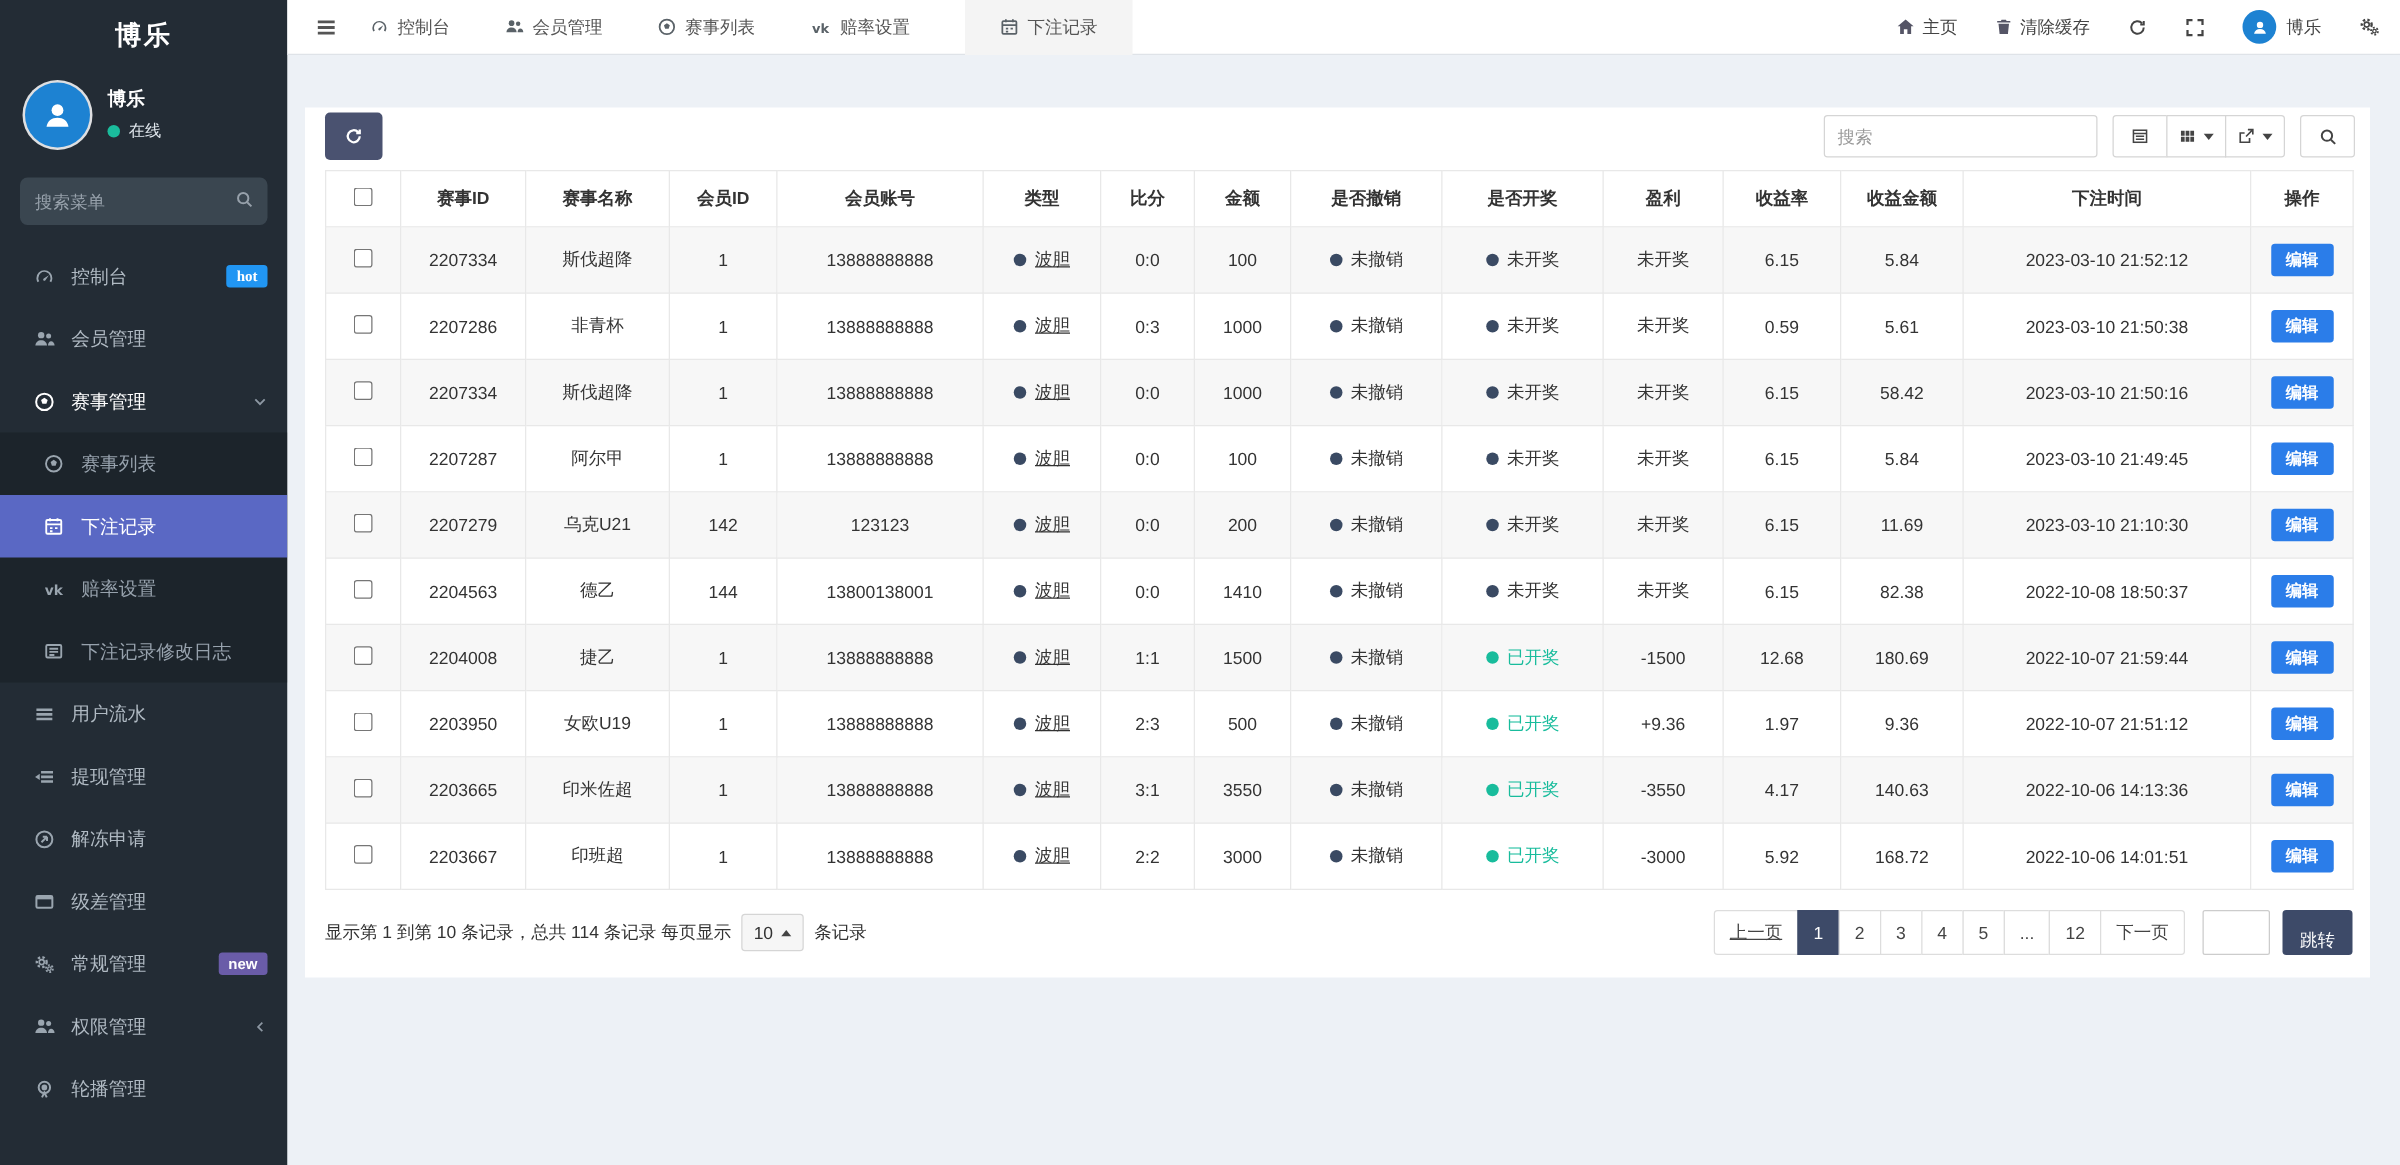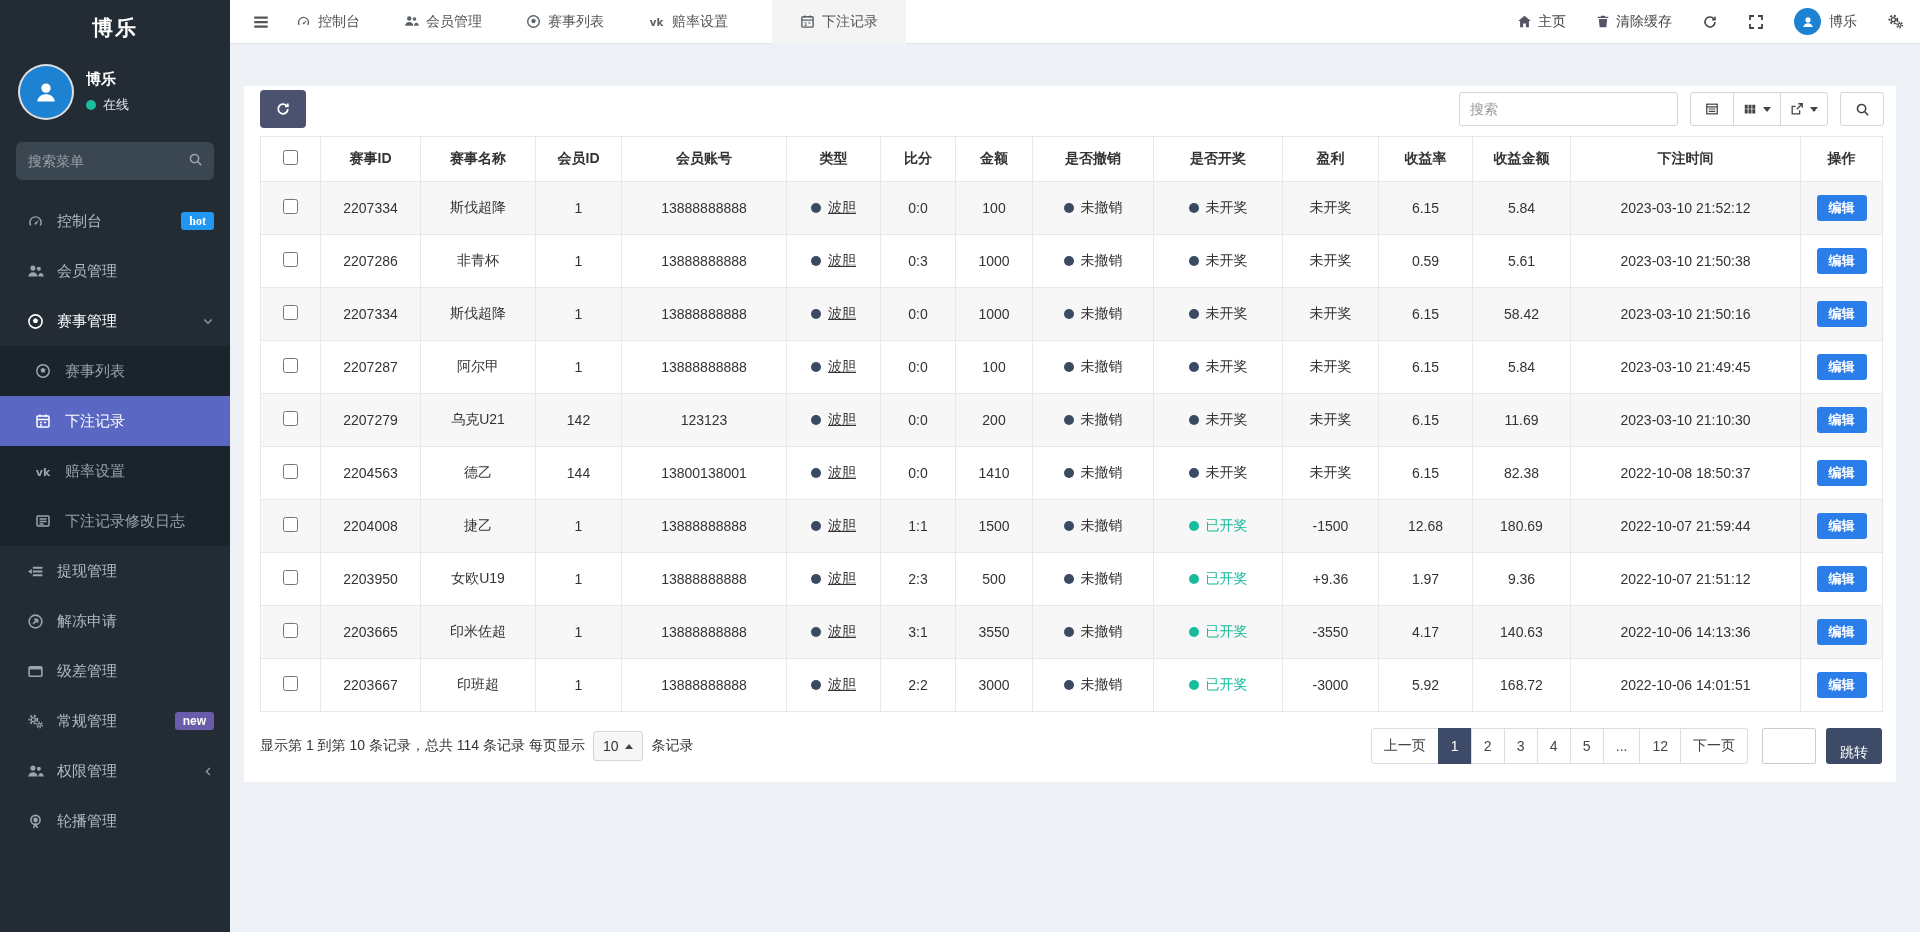--- a/index.html
+++ b/index.html
@@ -71,21 +71,21 @@
   .status-wrap.green span { color:#18bc9c; }
   .type-link { text-decoration:underline; cursor:pointer; }
   .btn-edit { background:#2b7de9; border:none; border-radius:3px; color:#fff; font-size:13px; padding:4px 12px; cursor:pointer;font-weight:bold; }
   input[type=checkbox] { width:15px; height:15px; cursor:pointer; }
 
   
   .pagination-bar { display:flex; align-items:center; margin-top:16px; font-size:14px; color:#333; width:1622px; }
   .page-size { display:inline-flex; align-items:center; height:30px; border:1px solid #d5d5d5; background:#f6f6f6; border-radius:3px; padding:0 9px; margin:0 8px; cursor:pointer; }
   .pager { margin-left:auto; display:flex; align-items:center; }
   .page-btn { min-width:34px; height:36px; padding:0 12px; border:1px solid #ddd; background:#fff; color:#444; display:flex; align-items:center; justify-content:center; margin-left:-1px; cursor:pointer; font-size:14px; }
-  .page-btn:first-child { border-radius:3px 0 0 3px; margin-left:0; }
+  .page-btn:first-child { border-radius:3px 0 0 3px; margin-left:0;text-decoration:underline; }
   .page-btn:last-child { border-radius:0 3px 3px 0; }
   .page-btn.active { background:#3d4a68; border-color:#3d4a68; color:#fff; }
   .jump-input { width:54px; height:36px; border:1px solid #ccc; border-radius:2px; margin-left:14px; outline:none; padding:0 6px; font-size:14px; }
   .btn-jump { height:36px; padding:16px 14px; margin-left:10px; background:#3d4a68; color:#fff; border:none; border-radius:3px; font-size:14px; cursor:pointer; }
 
   .icon svg { display:block; }
 </style>
 </head>
 <body>
 
@@ -188,20 +188,28 @@
         <li class="menu-item">
           <span class="icon">
               <svg width="16" height="16" viewBox="0 0 16 16" fill="none" stroke="currentColor" stroke-width="1.5">
                 <rect x="2" y="3" width="12" height="10" rx="1"></rect>
                 <path d="M4.5 6h7M4.5 8.5h7M4.5 11h4"></path>
               </svg>
             </span>
           <span>下注记录修改日志</span>
         </li>
       </ul>
+      <li class="menu-item">
+        <span class="icon">
+            <svg width="17" height="17" viewBox="0 0 16 16" stroke="currentColor" stroke-width="2">
+              <path d="M2 4.5h12M2 8h12M2 11.5h12"></path>
+            </svg>
+          </span>
+        <span>用户流水</span>
+      </li>
       <li class="menu-item">
         <span class="icon">
             <svg width="17" height="17" viewBox="0 0 16 16">
               <path d="M5.5 4.5h9M5.5 8h9M5.5 11.5h9" stroke="currentColor" stroke-width="2" fill="none"></path>
               <path d="M1 8l3.5-2.3v4.6z" fill="currentColor"></path>
             </svg>
           </span>
         <span>提现管理</span>
       </li>
       <li class="menu-item">

